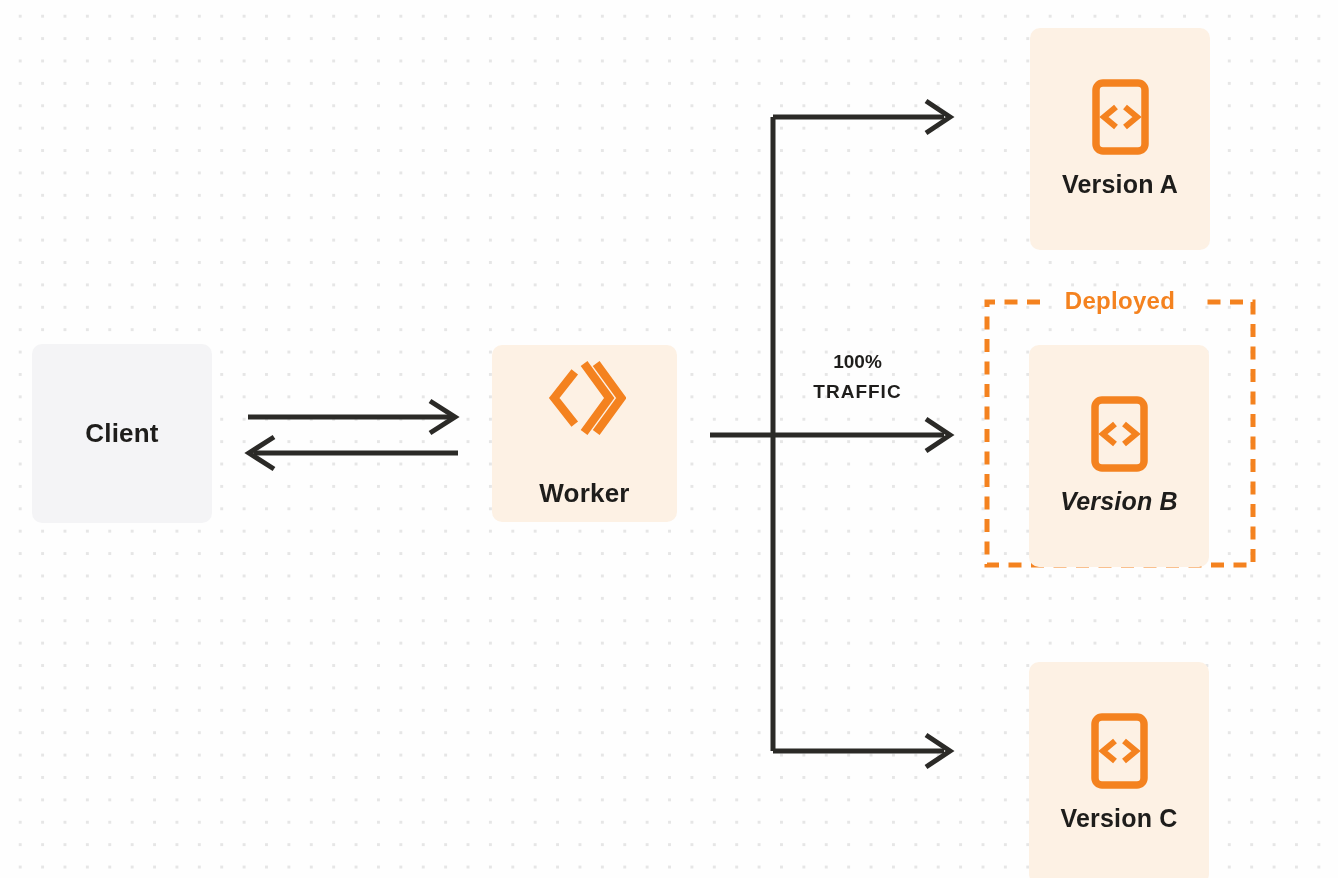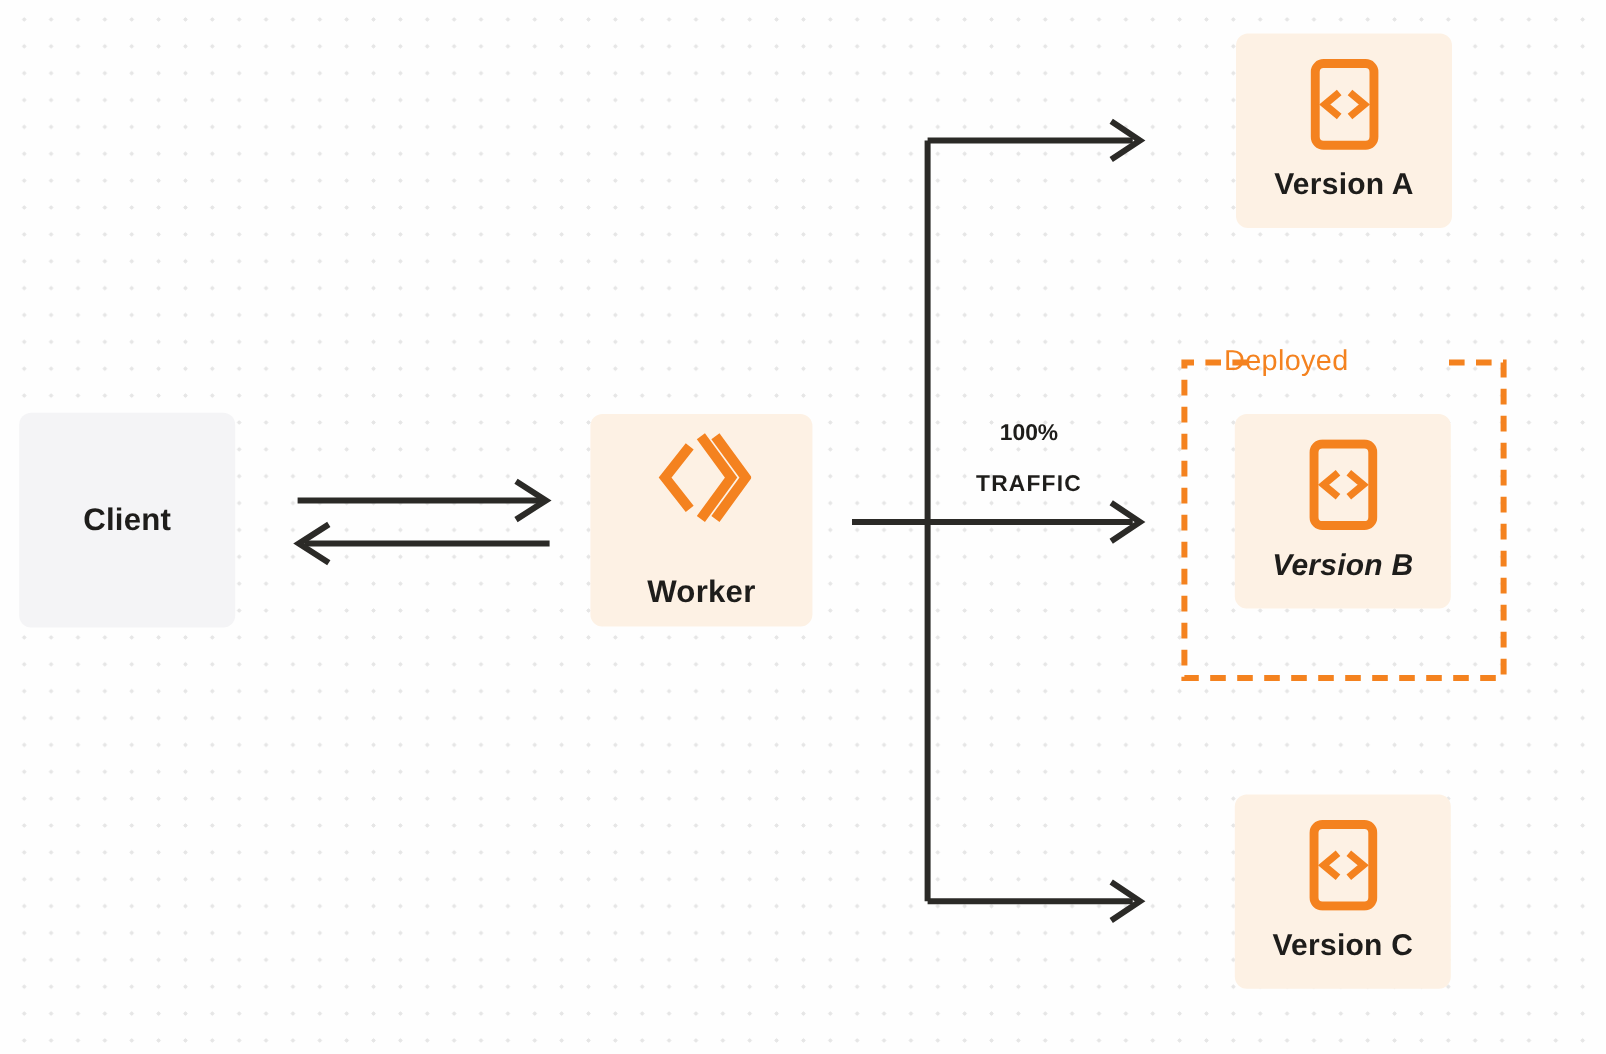--- a/index.html
+++ b/index.html
@@ -19,44 +19,44 @@
   .canvas{
     position:relative;width:1338px;height:878px;
     background-image:radial-gradient(circle,var(--dot-grid) 1.6px,transparent 1.8px);
     background-size:22.4px 22.4px;
     background-position:9px 5px;
   }
   svg.wires{position:absolute;left:0;top:0;width:1338px;height:878px;}
   .wire{fill:none;stroke:var(--line-dark);stroke-width:5;stroke-linejoin:miter;stroke-linecap:butt;}
   .dashed{fill:none;stroke:var(--accent-orange);stroke-width:5;stroke-dasharray:13 9.5;stroke-linecap:butt;}
   .node{
-    position:absolute;width:180px;height:162px;border-radius:10px;
+    position:absolute;width:180px;height:222px;border-radius:10px;
     display:flex;flex-direction:column;align-items:center;justify-content:center;gap:15px;
   }
   .cream{background:var(--node-cream);}
   .gray{background:var(--node-gray);}
   .node .label{
     font-size:25px;font-weight:700;color:var(--text-dark);letter-spacing:.2px;
   }
-  .node-client{left:16px;top:344px;height:179px;}
+  .node-client{left:32px;top:344px;height:179px;}
   .node-client .label{font-size:26px;}
   .node-worker{left:492px;top:345px;width:185px;height:177px;gap:16px;}
   .node-worker .label{font-size:26px;margin-top:24px;}
   .node-version-a{left:1030px;top:28px;}
   .node-version-b{left:1029px;top:345px;font-style:italic;}
   .node-version-c{left:1029px;top:662px;}
   .traffic-label{
     position:absolute;left:780px;top:351px;width:155px;
-    display:flex;flex-direction:column;align-items:center;gap:20px;
+    display:flex;flex-direction:column;align-items:center;gap:8px;
     font-size:19px;font-weight:700;color:var(--text-dark);
   }
   .traffic-label .word{letter-spacing:1px;}
   .deployed-label{
-    position:absolute;left:1020px;top:287px;width:200px;
-    font-size:24px;font-weight:400;color:var(--accent-orange);letter-spacing:.3px;
+    position:absolute;left:1020px;top:287px;width:200px;text-align:center;
+    font-size:24px;font-weight:700;color:var(--accent-orange);letter-spacing:.3px;
   }
   .icon svg{display:block;}
 </style>
 </head>
 <body>
 
 <div class="canvas">
 
   <svg class="wires" viewBox="0 0 1338 878" aria-hidden="true">
     <g>

